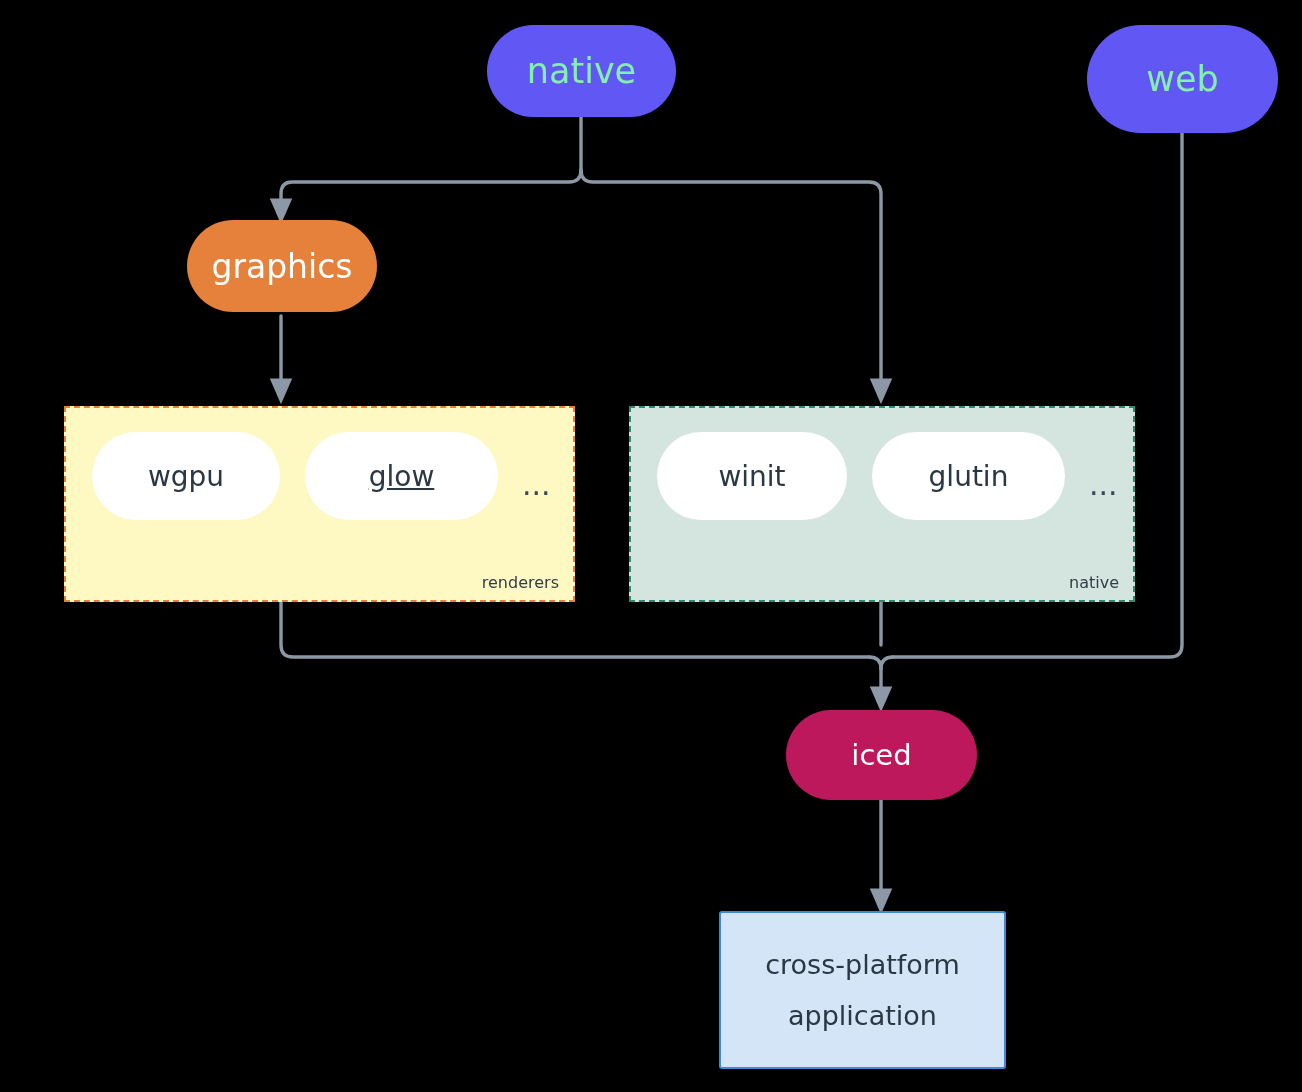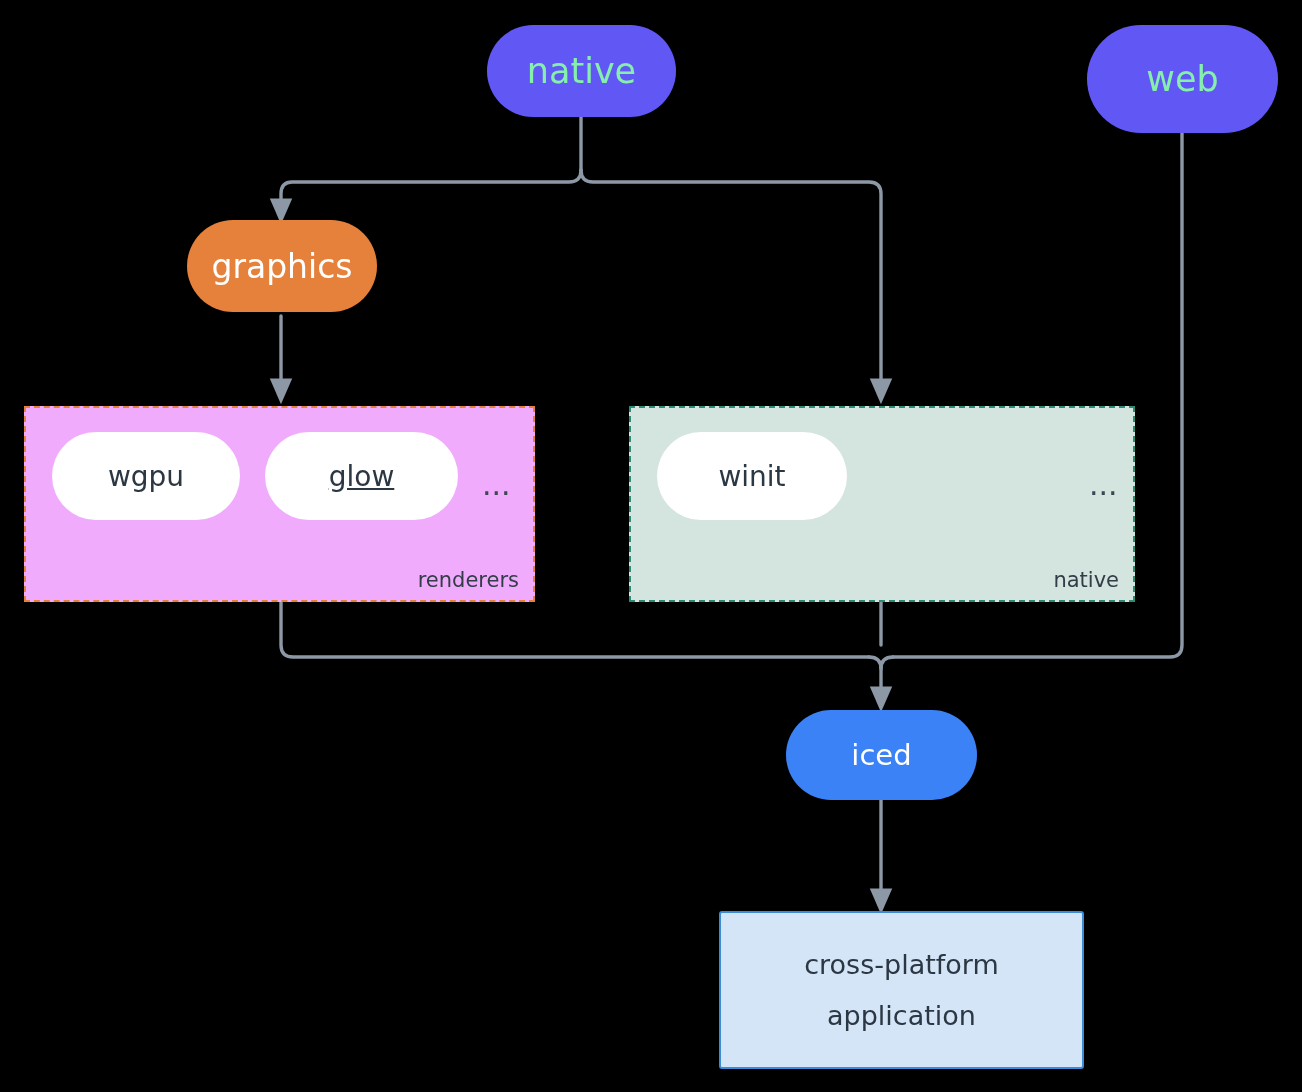--- a/index.html
+++ b/index.html
@@ -37,44 +37,45 @@
     color: #86efac;
     font-size: 35px;
   }
   .pill-graphics {
     background: #E5813B;
     border-radius: 999px;
     color: #FFFFFF;
     font-size: 33px;
   }
   .pill-iced {
-    background: #3b82f6;
+    background: #be185d;
     border-radius: 999px;
     color: #FFFFFF;
     font-size: 29px;
   }
   
   .group {
     position: absolute;
     box-sizing: border-box;
   }
   .group-renderers {
-    background: #f0abfc;
+    background: #fef9c3;
     border: 2px dashed #E5813B;
+    margin-left: 40px;
   }
   .group-shells {
     background: #D4E4DE;
     border: 2px dashed #2E8B74;
     text-align: center;
   }
   .group-label {
     position: absolute;
     right: 14px;
     bottom: 8px;
-    font-size: 21px;
+    font-size: 16px;
     color: #333D47;
     white-space: nowrap;
   }
   
   .subpill {
     position: absolute;
     background: #FFFFFF;
     border-radius: 999px;
     display: flex;
     align-items: center;
@@ -161,26 +162,29 @@
       <span>glow</span>
     </div>
     <div class="ellipsis" style="left:456px; top:62px;">...</div>
     <div class="group-label">renderers</div>
   </div>
 
   <div class="group group-shells" style="left:629px; top:406px; width:506px; height:196px;">
     <div class="subpill" style="left:26px; top:24px; width:190px; height:88px;">
       <span>winit</span>
     </div>
+    <div class="subpill" style="left:241px; top:24px; width:193px; height:88px;">
+      <span>glutin</span>
+    </div>
     <div class="ellipsis" style="left:458px; top:62px;">...</div>
     <div class="group-label">native</div>
   </div>
 
   <div class="node pill-iced" style="left:786px; top:710px; width:191px; height:90px;">
     <span>iced</span>
   </div>
 
-  <div class="rect-app" style="left:719px; top:911px; width:365px; height:158px;">
+  <div class="rect-app" style="left:719px; top:911px; width:287px; height:158px;">
     <span>cross-platform</span>
     <span>application</span>
   </div>
 
 </div>
 
 </body></html>

